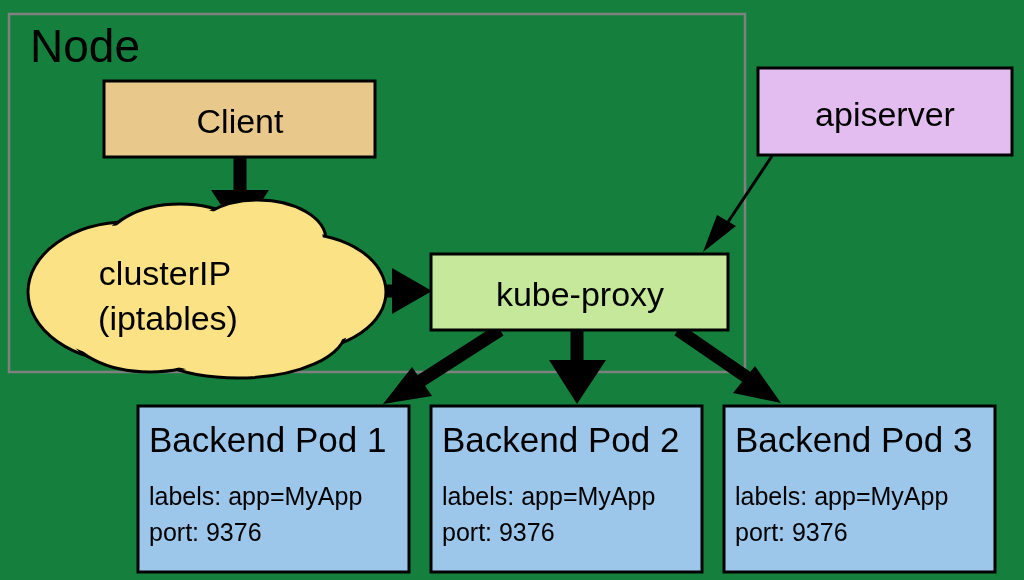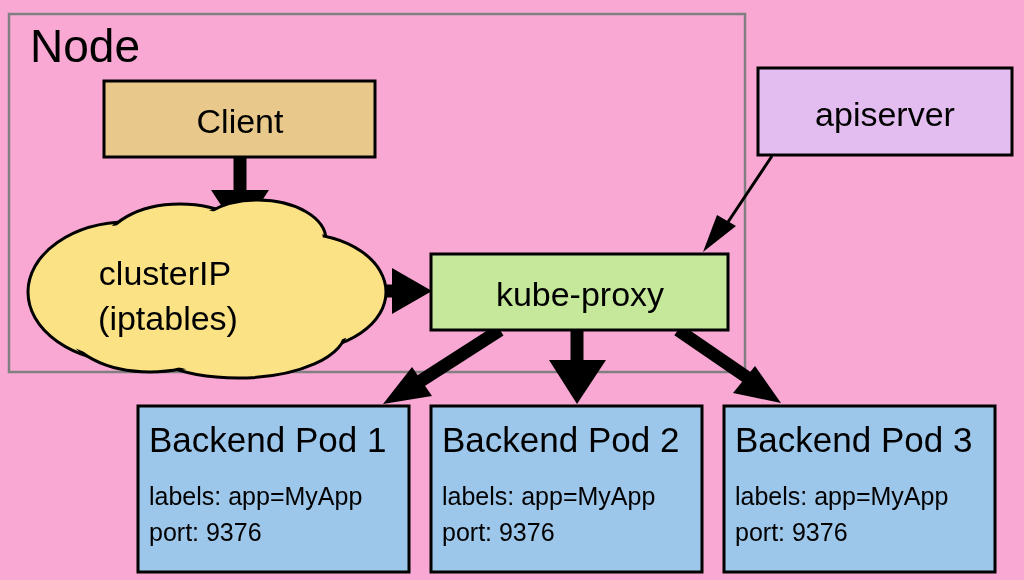--- a/index.html
+++ b/index.html
@@ -7,21 +7,21 @@
     padding: 0;
     background: #ffffff;
   }
   body {
     font-family: "Liberation Sans", sans-serif;
   }
   #diagram-root {
     position: relative;
     width: 1024px;
     height: 580px;
-    background: #f9a8d4;
+    background: #15803d;
     overflow: hidden;
   }
   #diagram-svg {
     position: absolute;
     top: 0;
     left: 0;
     width: 1024px;
     height: 580px;
     display: block;
   }

